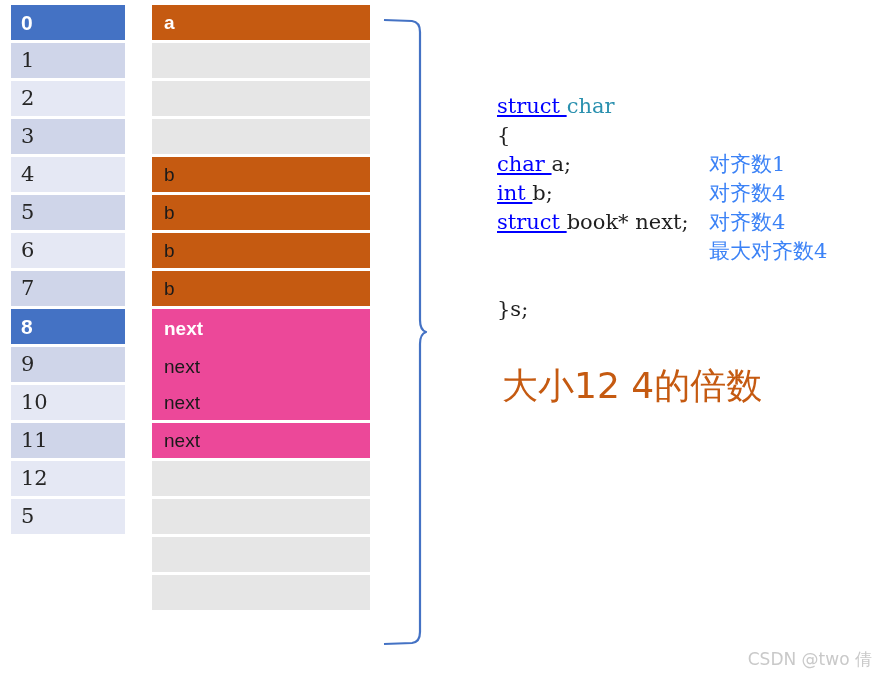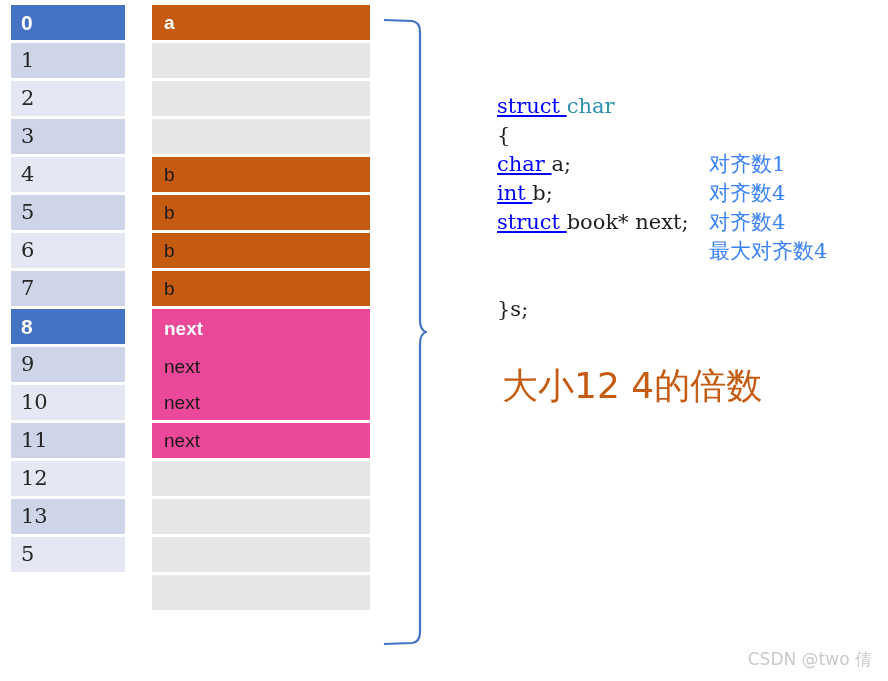--- a/index.html
+++ b/index.html
@@ -155,21 +155,20 @@
       <div class="index-cell shade-a">3</div>
       <div class="index-cell shade-b">4</div>
       <div class="index-cell shade-a">5</div>
       <div class="index-cell shade-b">6</div>
       <div class="index-cell shade-a">7</div>
       <div class="index-cell highlight">8</div>
       <div class="index-cell shade-a">9</div>
       <div class="index-cell shade-b">10</div>
       <div class="index-cell shade-a">11</div>
       <div class="index-cell shade-b">12</div>
-      <div class="index-cell shade-a">13</div>
       <div class="index-cell shade-b">5</div>
     </div>
 
   <div class="cell-column">
       <div class="mem-cell orange first-of-field">a</div>
       <div class="mem-cell empty"></div>
       <div class="mem-cell empty"></div>
       <div class="mem-cell empty"></div>
       <div class="mem-cell orange">b</div>
       <div class="mem-cell orange">b</div>

